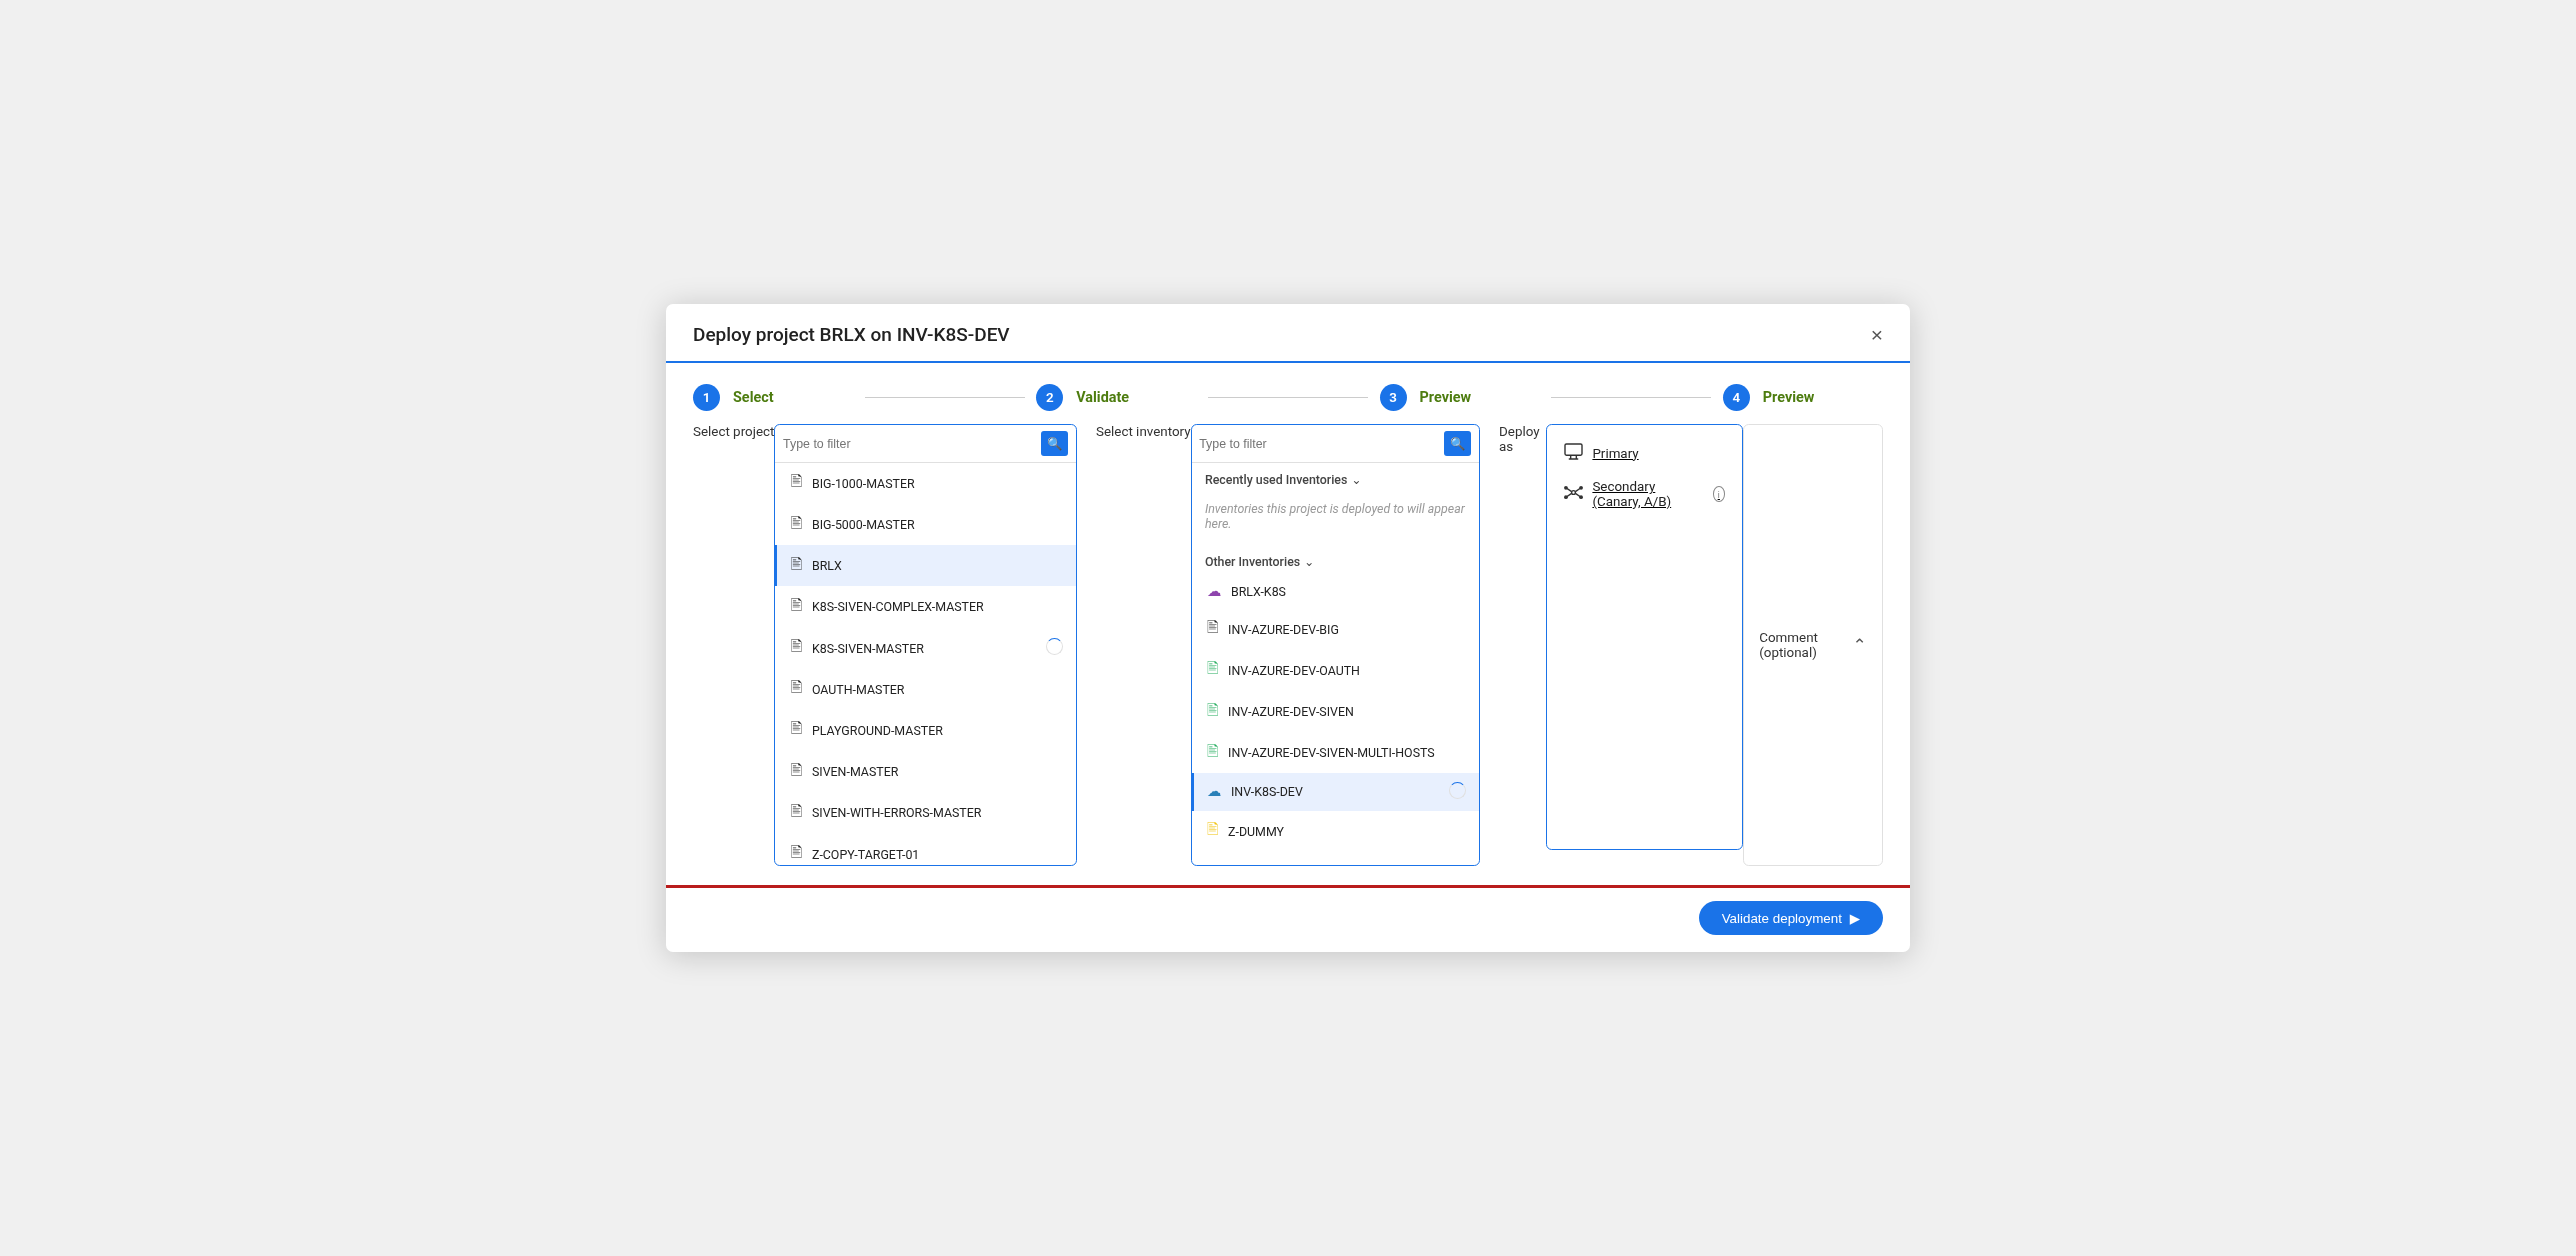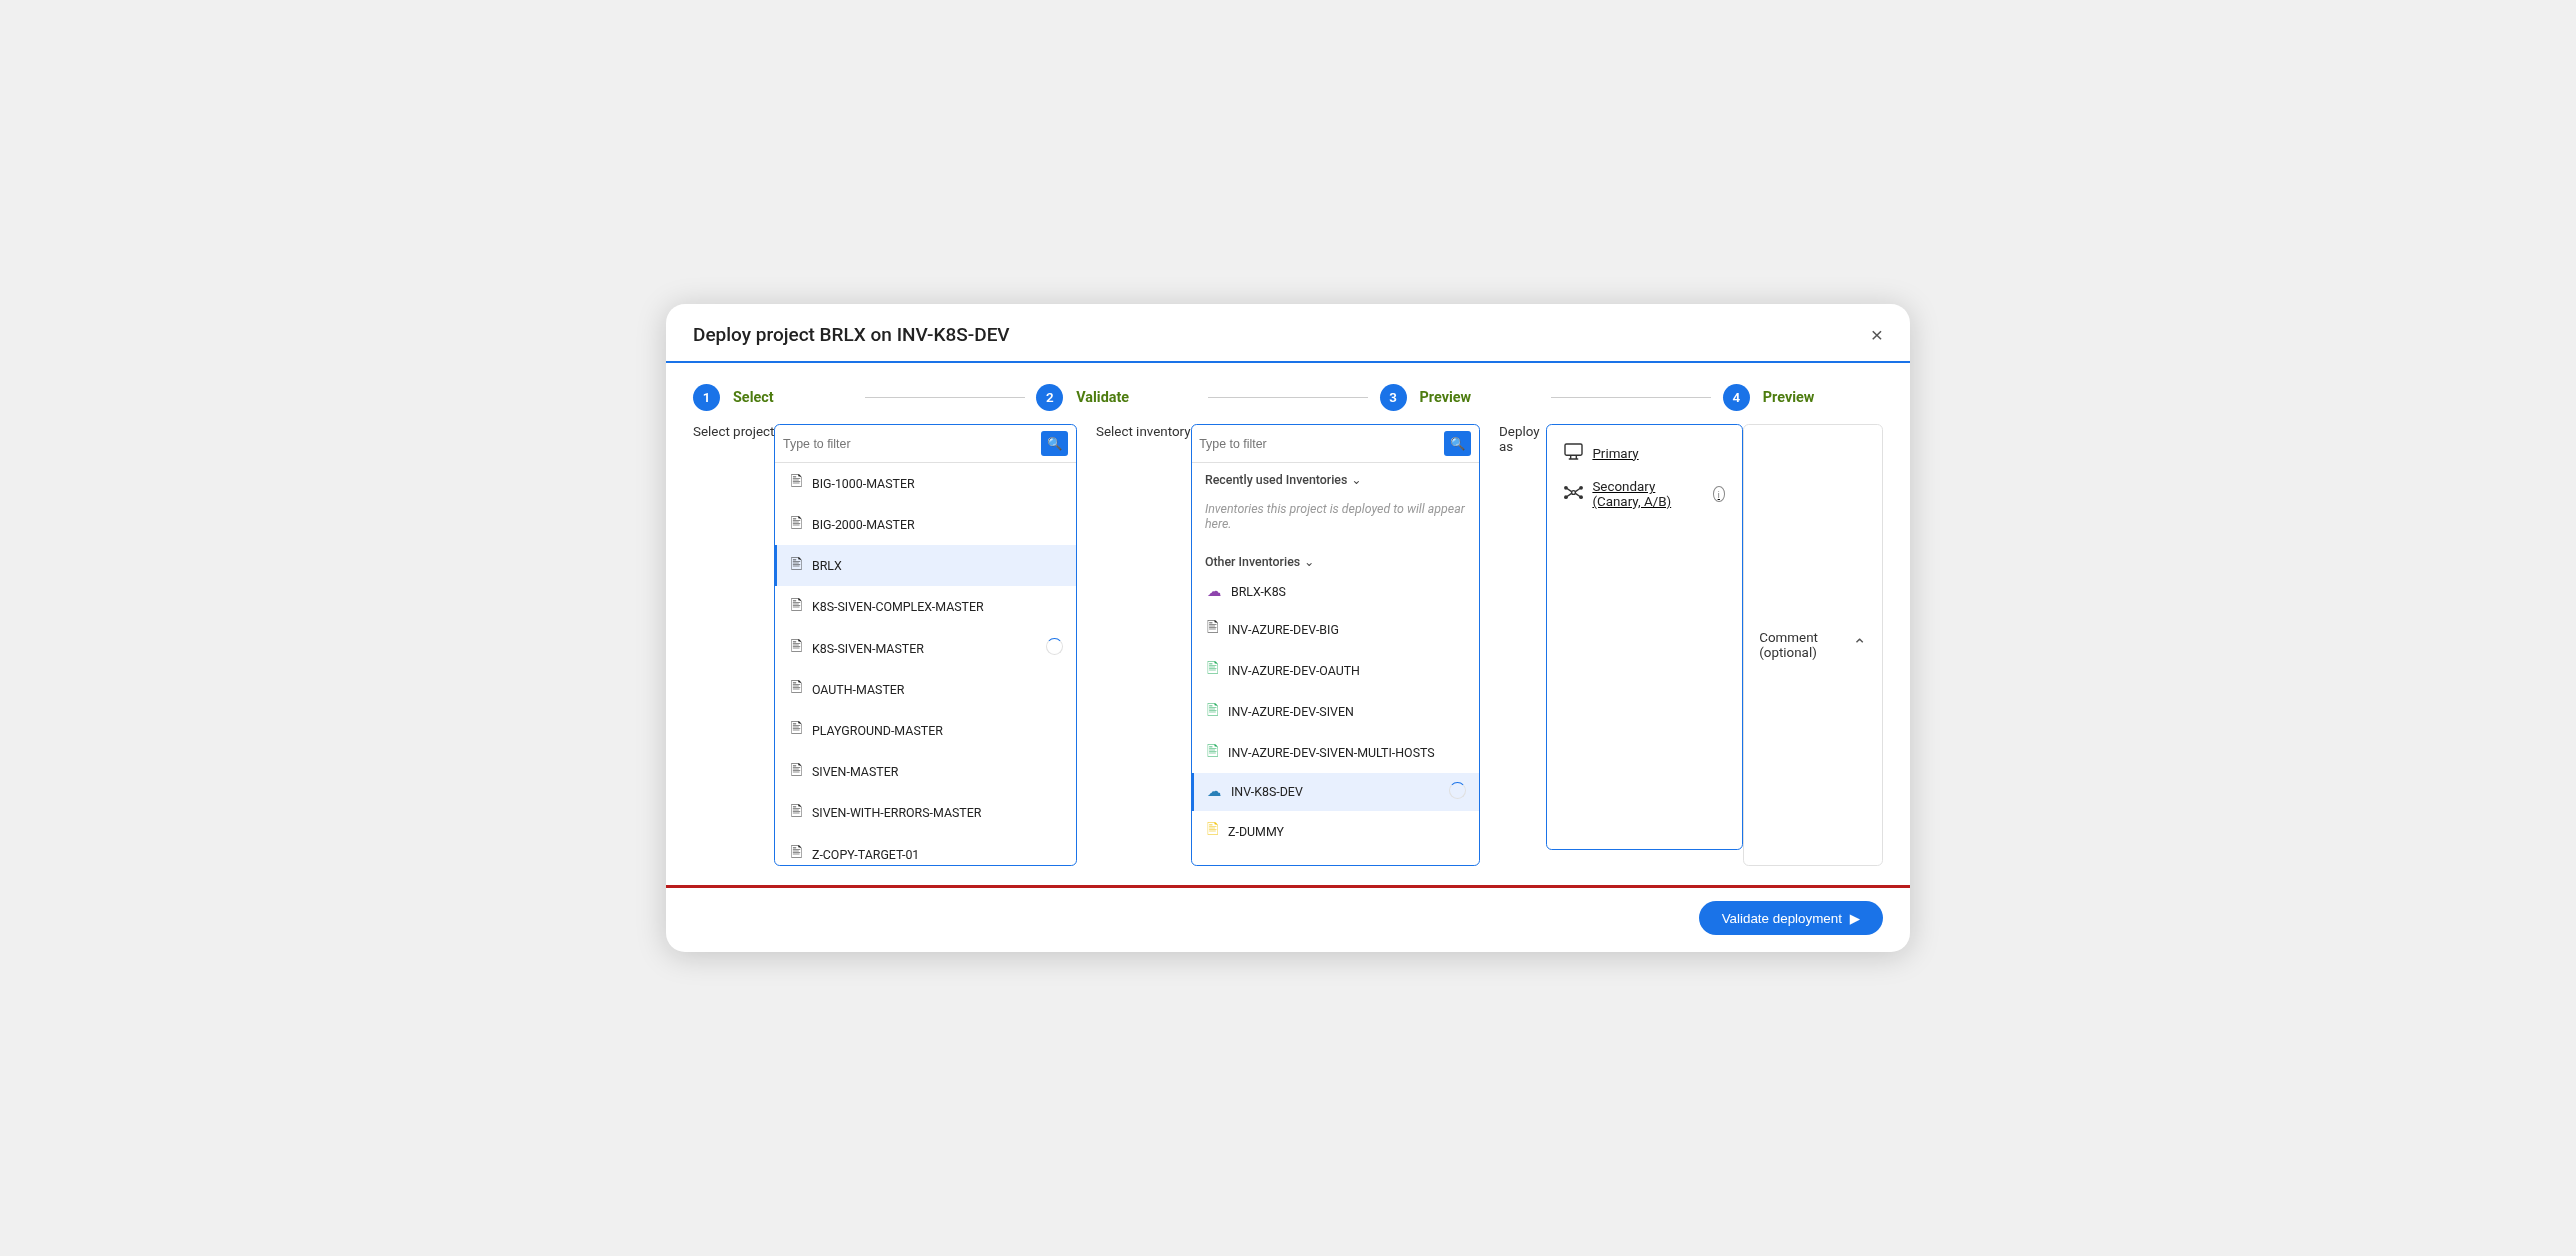--- a/index.html
+++ b/index.html
@@ -6,21 +6,21 @@
     body {
       font-family: -apple-system, BlinkMacSystemFont, 'Segoe UI', Roboto, sans-serif;
       background: #f0f0f0;
       display: flex;
       align-items: center;
       justify-content: center;
       min-height: 100vh;
     }
     .modal {
       background: #fff;
-      border-radius: 19px;
+      border-radius: 7px;
       width: 1244px;
       box-shadow: 0 3.8px 31px rgba(0,0,0,0.18);
       overflow: hidden;
     }
     .modal-header {
       display: flex;
       align-items: center;
       justify-content: space-between;
       padding: 19px 27px 15.3px 27px;
       border-bottom: 2.9px solid #1a73e8;
@@ -311,21 +311,21 @@
             <span class="search-icon">🔍</span>
           </button>
         </div>
         <div class="list-box-inner">
           <div class="list-item">
             <span class="list-item-icon">🖹</span>
             <span>BIG-1000-MASTER</span>
           </div>
           <div class="list-item">
             <span class="list-item-icon">🖹</span>
-            <span>BIG-2000-MASTER</span>
+            <span>BIG-5000-MASTER</span>
           </div>
           <div class="list-item active">
             <span class="list-item-icon">🖹</span>
             <span>BRLX</span>
           </div>
           <div class="list-item">
             <span class="list-item-icon">🖹</span>
             <span>K8S-SIVEN-COMPLEX-MASTER</span>
           </div>
           <div class="list-item">

